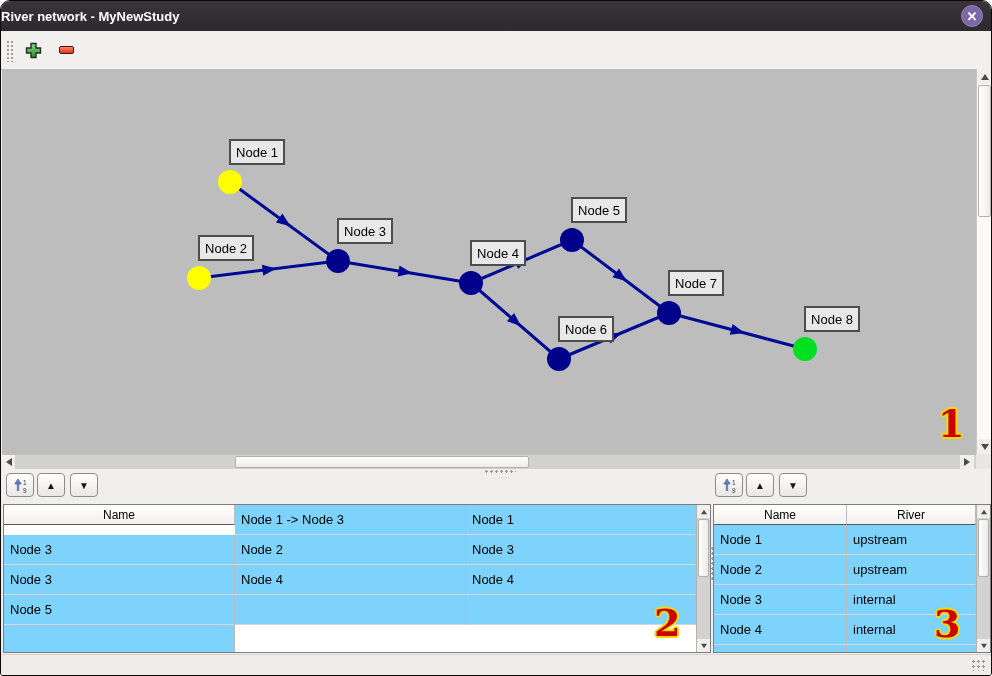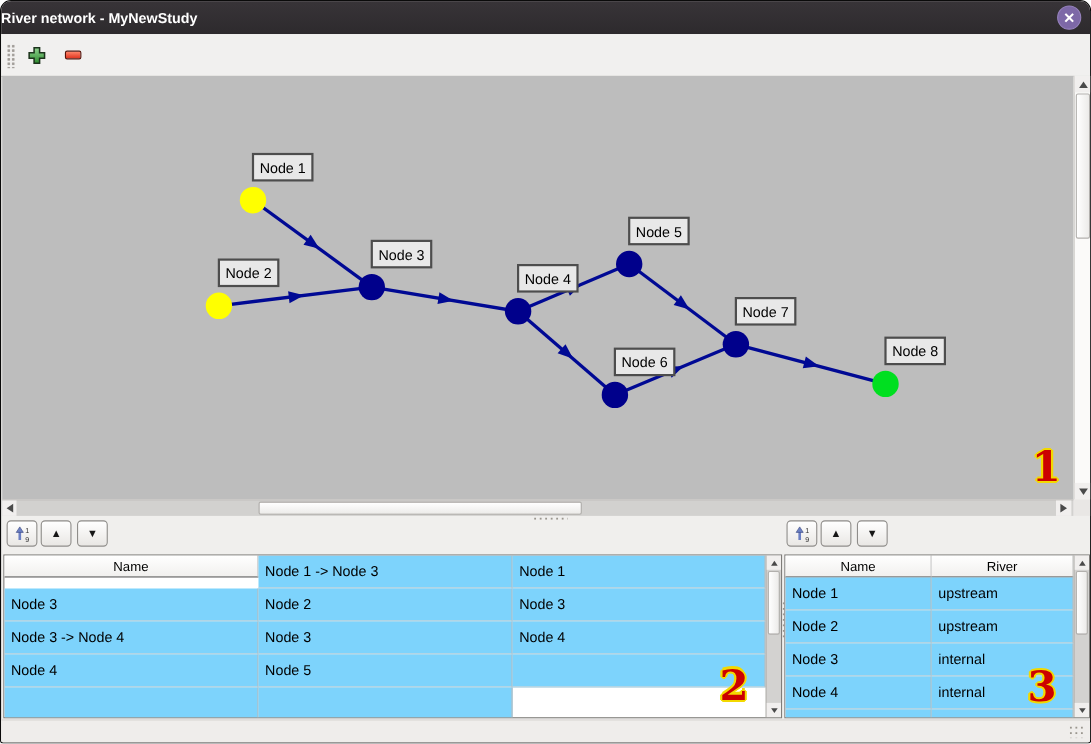--- a/index.html
+++ b/index.html
@@ -199,21 +199,20 @@
   </div>
 
   <div class="tbl" id="reach-table" style="left:2px;top:503px;width:708px;height:149px;">
       <div class="tbl-grid" style="display: grid; grid-template-columns: 231px 231px 230px;">
         <div class="tbl-hcell">Name</div>
         <div class="tbl-cell">Node 1 -&gt; Node 3</div>
         <div class="tbl-cell">Node 1</div>
         <div class="tbl-cell">Node 3</div>
         <div class="tbl-cell">Node 2</div>
         <div class="tbl-cell">Node 3</div>
-        <div class="tbl-cell">Node 3 -&gt; Node 4</div>
         <div class="tbl-cell">Node 3</div>
         <div class="tbl-cell">Node 4</div>
         <div class="tbl-cell">Node 4</div>
         <div class="tbl-cell">Node 5</div>
         <div class="tbl-cell"></div>
         <div class="tbl-cell"></div>
         <div class="tbl-cell"></div>
       </div>
     <div class="tbl-sb">
       <div class="sb-btn" style="left:0;top:0;width:100%;height:13px;background:#f1efee;">

